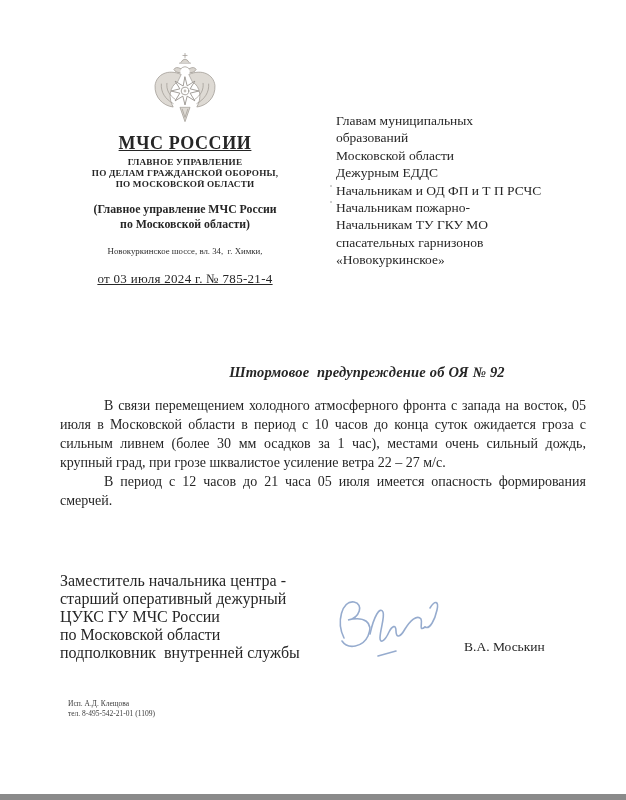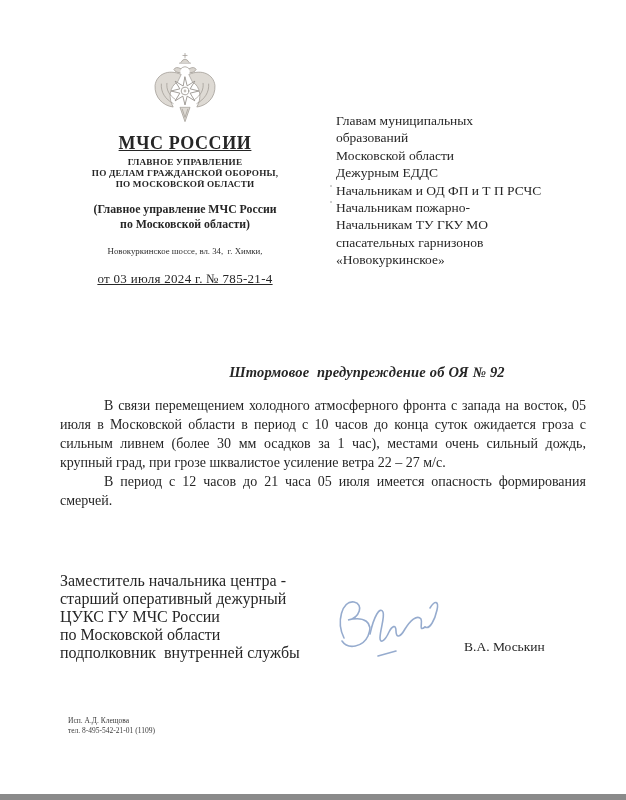--- a/index.html
+++ b/index.html
@@ -26,21 +26,21 @@
   
   .doc-title{position:absolute;left:60px;top:364px;width:526px;box-sizing:border-box;padding-left:88px;text-align:center;font-size:14.5px;font-weight:bold;font-style:italic;letter-spacing:.2px;}
   
   .body-text{position:absolute;left:60px;top:396px;width:526px;font-size:14px;line-height:19px;text-align:justify;}
   .body-text p{margin:0;text-indent:44px;}
   
   .sig-block{position:absolute;left:60px;top:572px;width:300px;font-size:16px;line-height:18px;}
   .sig-scribble{position:absolute;left:322px;top:586px;width:148px;height:92px;}
   .sig-name{position:absolute;left:464px;top:639px;font-size:13.5px;}
   
-  .footer{position:absolute;left:68px;top:716px;font-size:7.5px;line-height:9.5px;color:#3a3a3a;}
+  .footer{position:absolute;left:68px;top:699px;font-size:7.5px;line-height:9.5px;color:#3a3a3a;}
   
   .specks{position:absolute;left:330px;top:185px;width:4px;height:22px;}
   .specks i{display:block;width:2px;height:2px;background:#9a9a9a;opacity:.65;border-radius:50%;margin-bottom:14px;}
   .bottom-bar{position:absolute;left:0;bottom:0;width:626px;height:6px;}
 </style>
 </head>
 <body>
 
 <div class="page">
 

